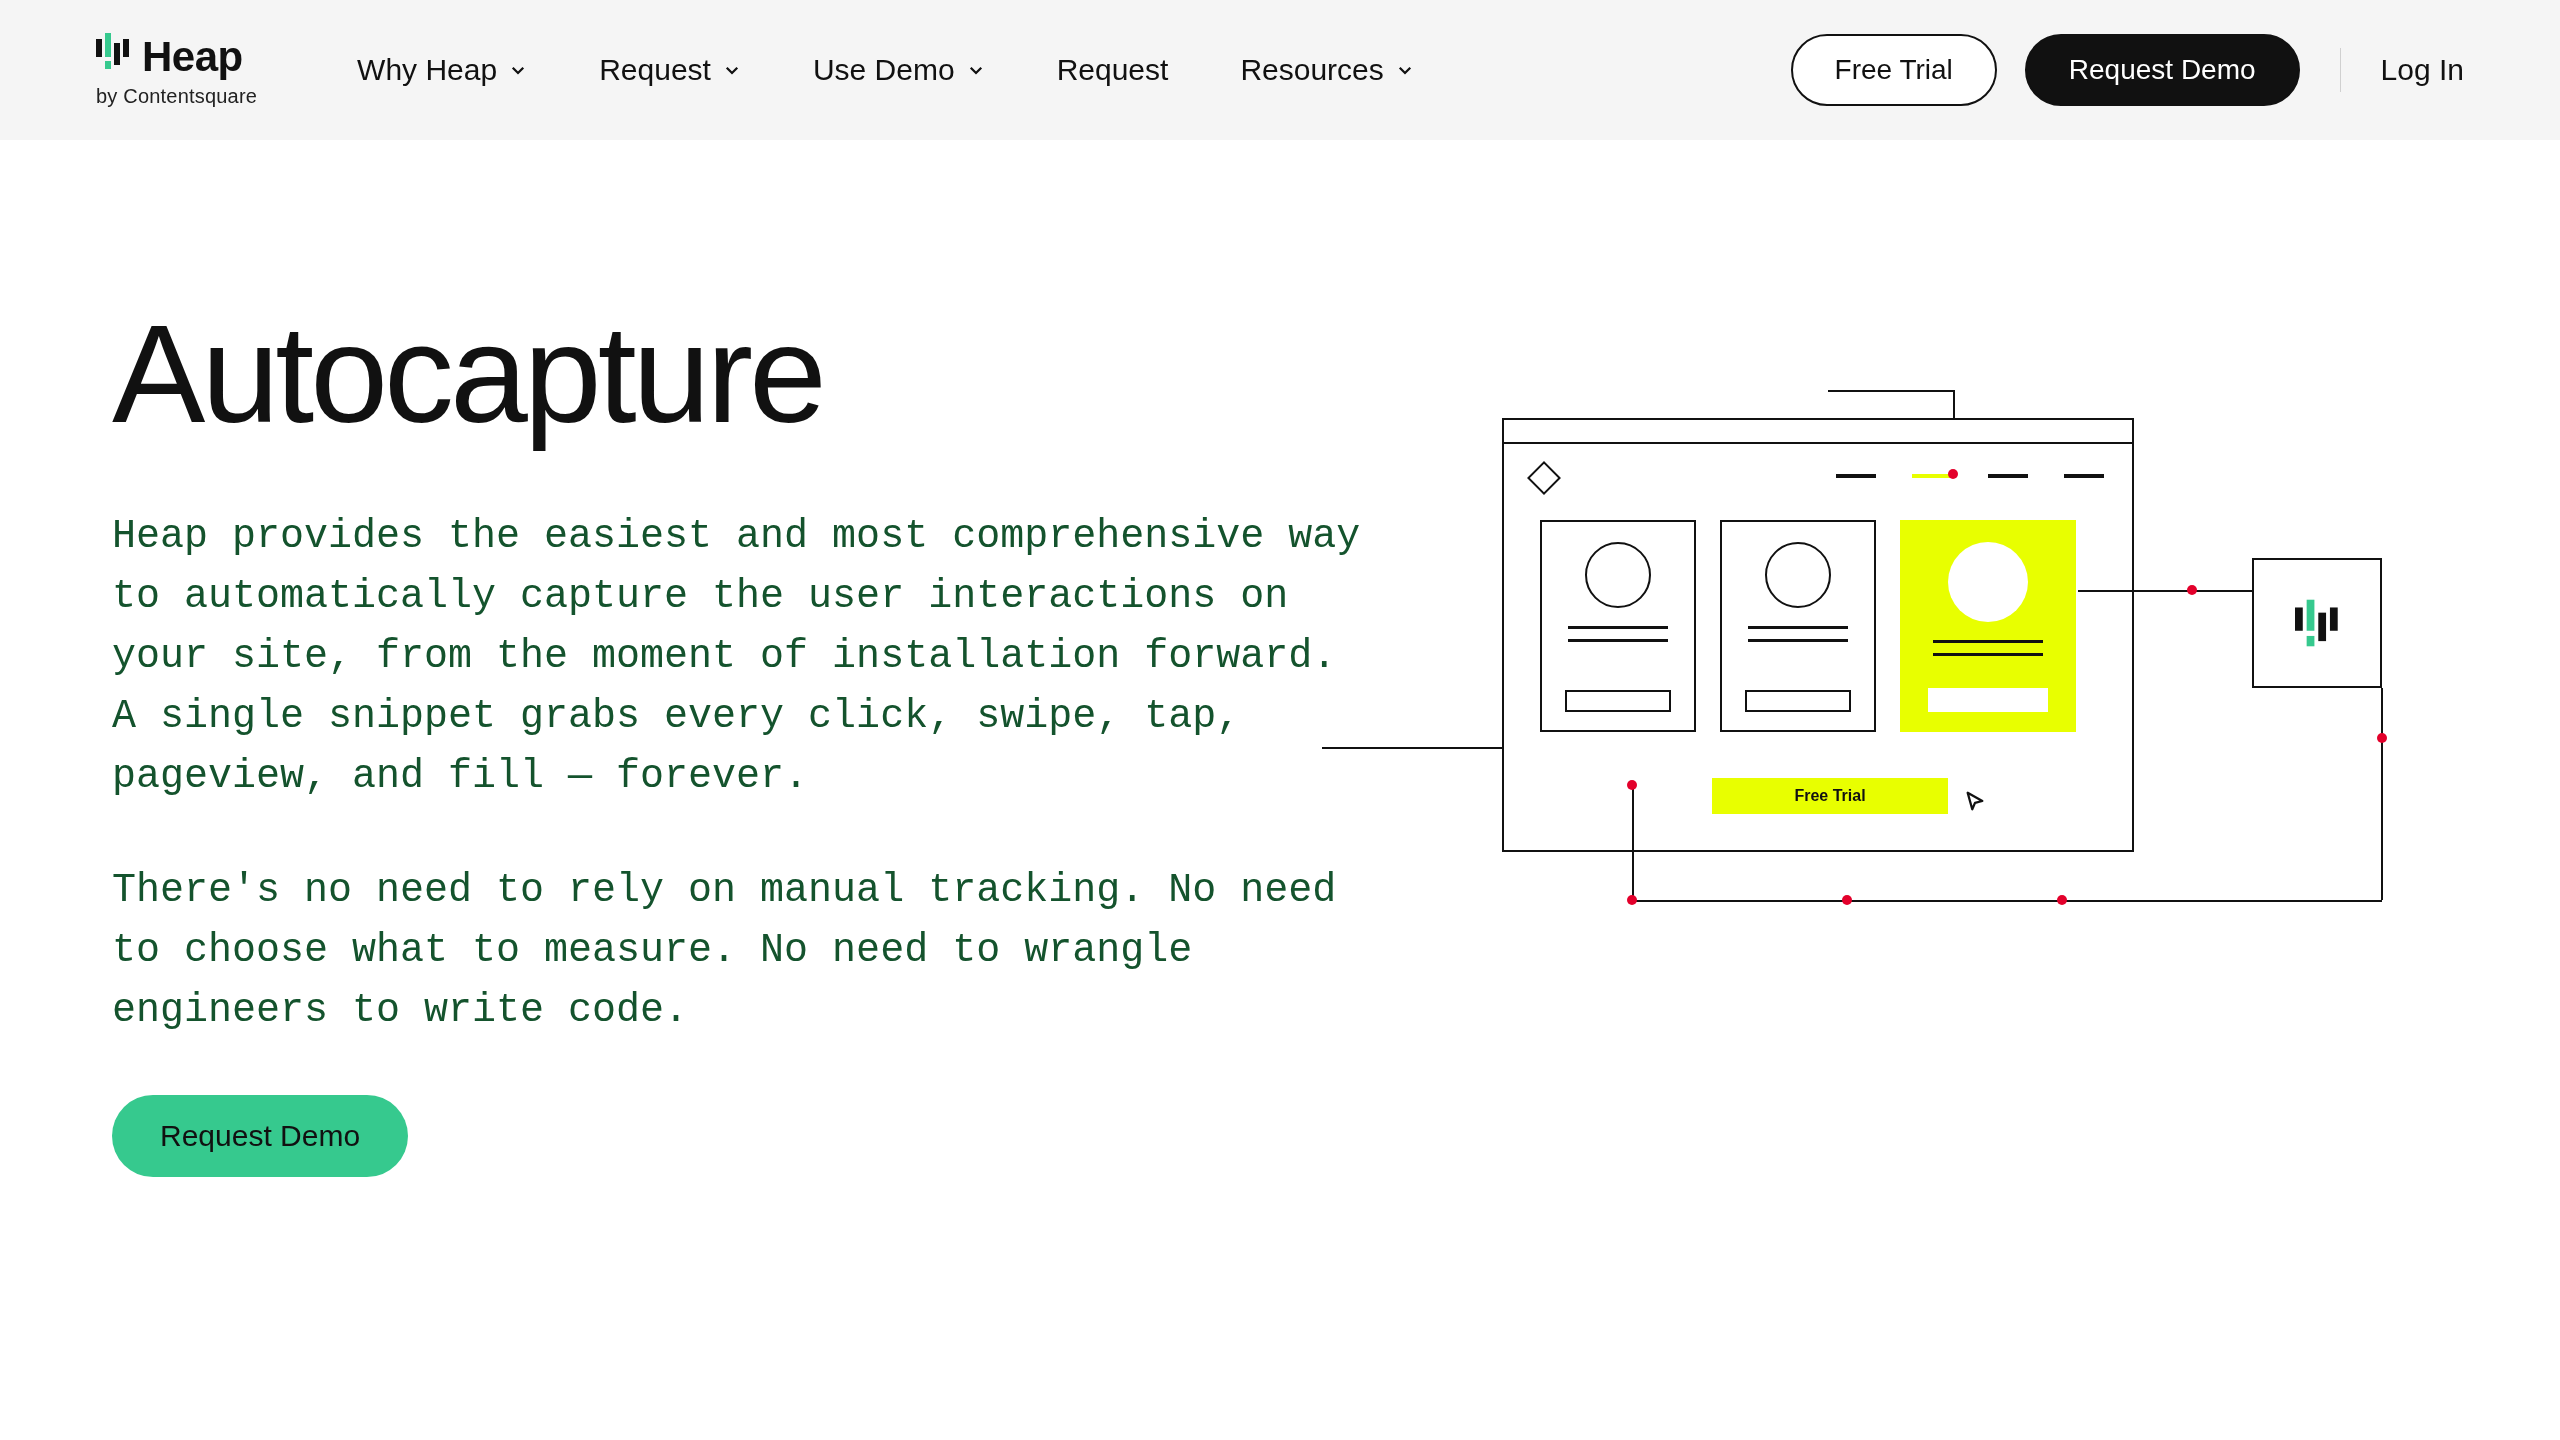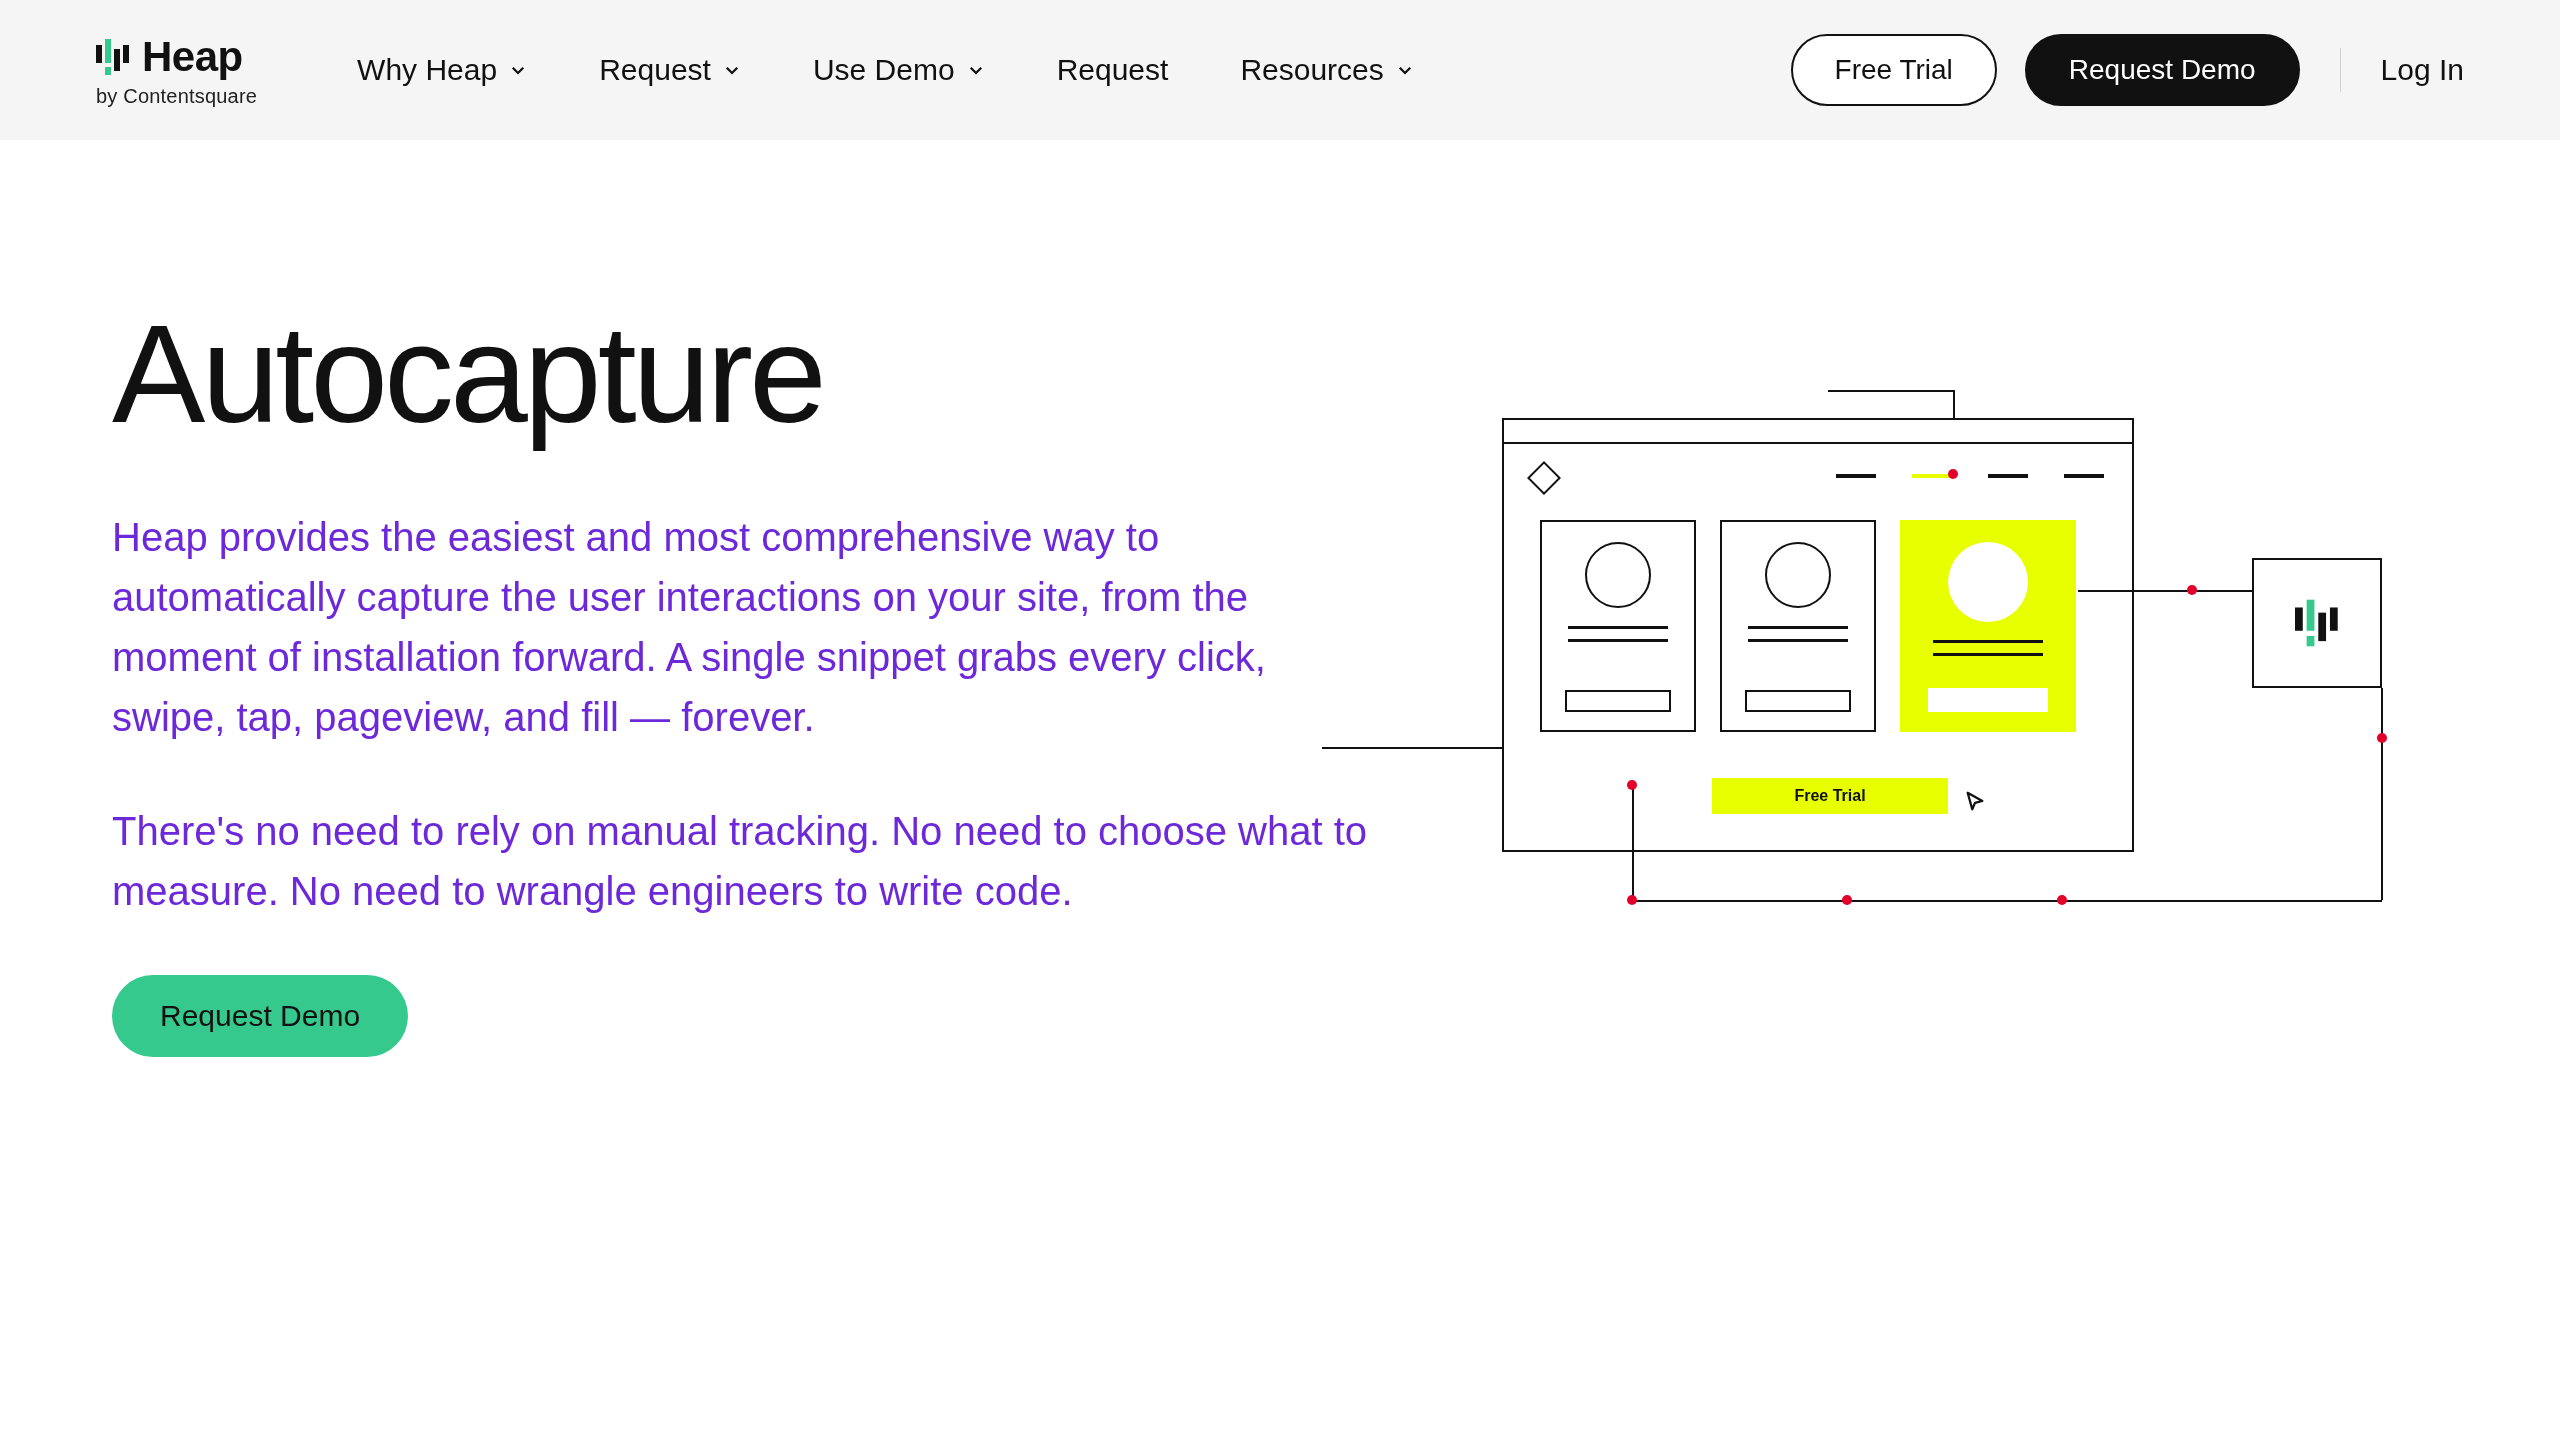--- a/index.html
+++ b/index.html
@@ -21,21 +21,20 @@
     gap: 40px;
   }
   .logo-block {
     display: flex;
     flex-direction: column;
     align-items: flex-start;
     margin-right: 60px;
   }
   .logo-row {
     display: flex;
-    align-items: center;
     gap: 12px;
   }
   .logo-mark svg { display: block; }
   .logo-word {
     font-size: 42px;
     font-weight: 600;
     color: #111;
     letter-spacing: -0.5px;
   }
   .logo-sub {
@@ -110,23 +109,24 @@
   .hero-title {
     font-size: 140px;
     font-weight: 500;
     letter-spacing: -4px;
     line-height: 1.05;
     margin-bottom: 60px;
   }
   .hero-p {
     font-size: 40px;
     line-height: 1.5;
-    color: #6d28d9;
+    color: #14532d;
     margin-bottom: 54px;
     font-weight: 400;
+    font-family: Liberation Mono, monospace;
   }
   .btn-green {
     display: inline-block;
     background: #36c98e;
     color: #111;
     font-size: 30px;
     padding: 24px 48px;
     border-radius: 999px;
     border: none;
     cursor: pointer;

